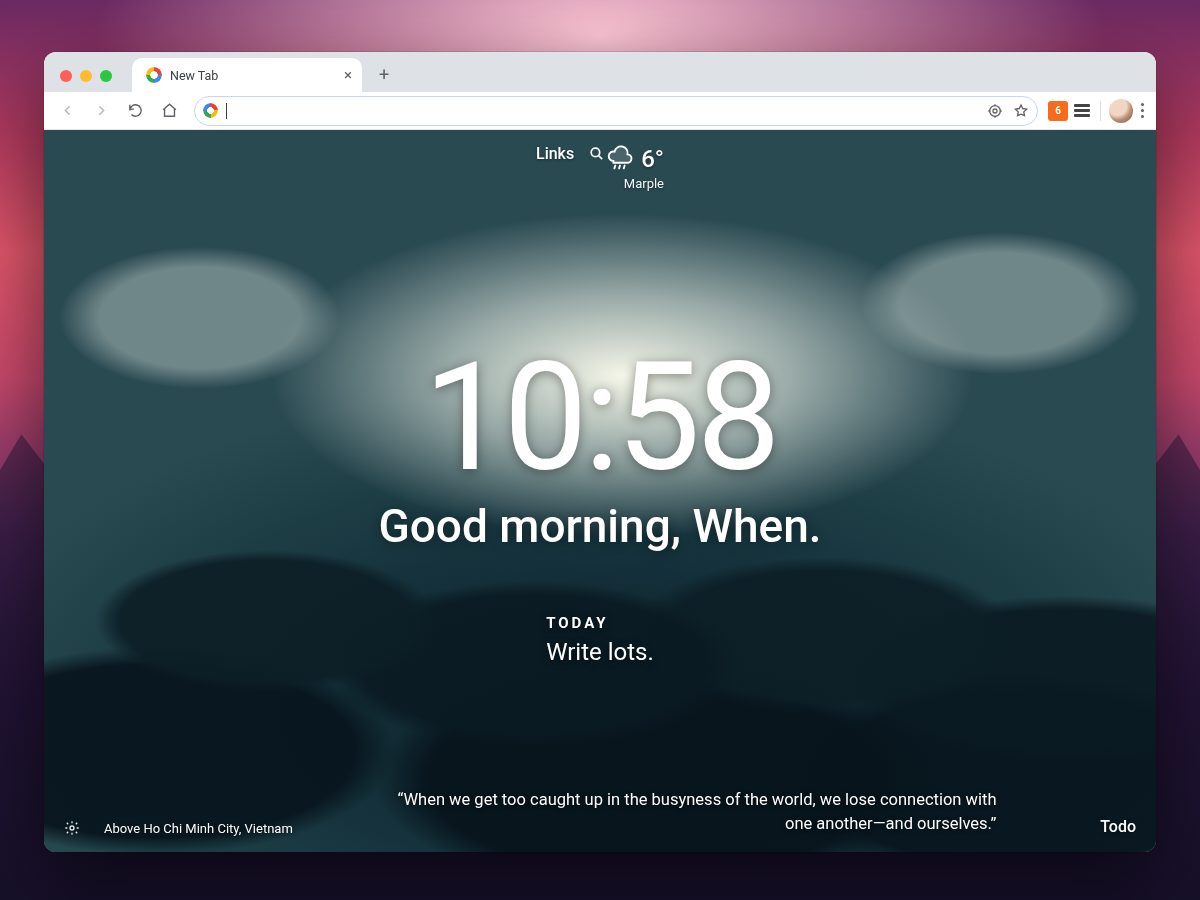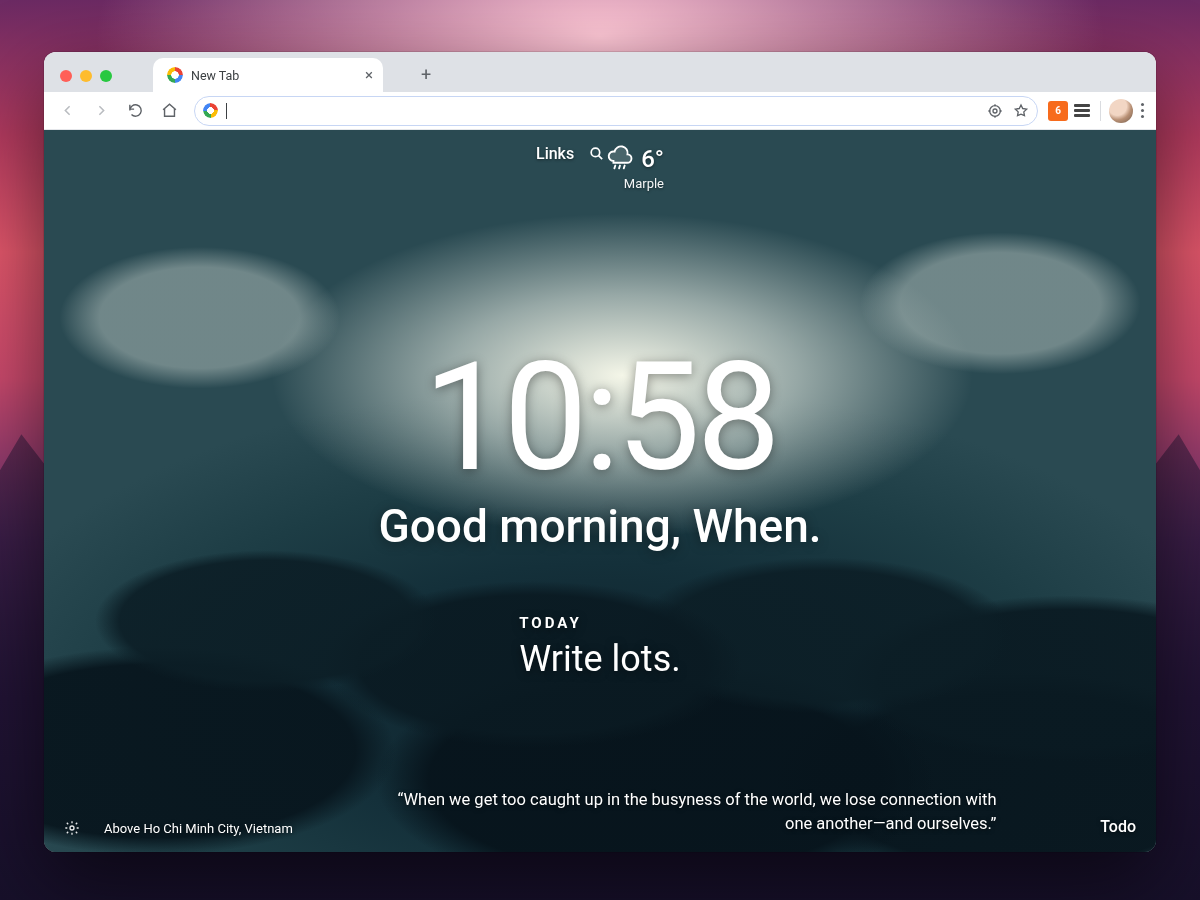--- a/index.html
+++ b/index.html
@@ -23,21 +23,21 @@
 
 
 .browser{
  position:absolute;left:44px;top:52px;width:1112px;height:800px;
  border-radius:12px;overflow:hidden;
  box-shadow:0 30px 80px rgba(0,0,0,.55),0 0 0 1px rgba(0,0,0,.1);
  background:#fff;
 }
 
 
-.tabstrip{height:40px;background:#dee1e6;display:flex;align-items:flex-end;padding-left:10px;position:relative;gap:21px;}
+.tabstrip{height:40px;background:#dee1e6;display:flex;align-items:flex-end;padding-left:10px;position:relative;}
 .traffic{display:flex;gap:8px;align-items:center;padding:0 6px 10px 6px;}
 .tl{width:12px;height:12px;border-radius:50%;}
 .tl.red{background:#ff5f57;}
 .tl.yellow{background:#febc2e;}
 .tl.green{background:#28c840;}
 .tab{
  margin-left:14px;height:34px;background:#fff;border-radius:10px 10px 0 0;
  display:flex;align-items:center;padding:0 10px 0 14px;min-width:230px;
  font-size:12.5px;color:#3c4043;position:relative;
 }
@@ -112,21 +112,21 @@
 .weather-top svg{width:30px;height:30px;}
 .weather-temp{font-size:24px;font-weight:500;}
 .weather-loc{font-size:13px;margin-top:2px;opacity:.95;}
 
 .center{position:absolute;top:44%;left:50%;transform:translate(-50%,-50%);text-align:center;text-shadow:0 2px 12px rgba(0,0,0,.4);width:100%;}
 .clock{font-size:150px;font-weight:400;letter-spacing:-4px;line-height:1;}
 .greeting{font-size:46px;font-weight:500;margin-top:6px;}
 
 .focus{position:absolute;top:67%;left:50%;transform:translateX(-50%);text-align:left;text-shadow:0 2px 8px rgba(0,0,0,.5);}
 .focus-label{font-size:15px;font-weight:700;letter-spacing:3px;}
-.focus-text{font-size:36px;font-weight:400;margin-top:6px;}
+.focus-text{font-size:24px;font-weight:400;margin-top:6px;}
 
 .bottombar{position:absolute;bottom:16px;left:20px;right:20px;display:flex;align-items:flex-end;justify-content:space-between;text-shadow:0 1px 4px rgba(0,0,0,.6);}
 .bl{display:flex;align-items:center;gap:24px;font-size:13px;}
 .bl svg{width:16px;height:16px;opacity:.9;cursor:pointer;}
 .quote{flex:1;text-align:right;font-size:16.5px;line-height:1.45;max-width:640px;margin:0 auto;padding:0 20px;}
 .todo{font-size:16px;font-weight:500;cursor:pointer;}
 </style>
 </head>
 <body>
 

